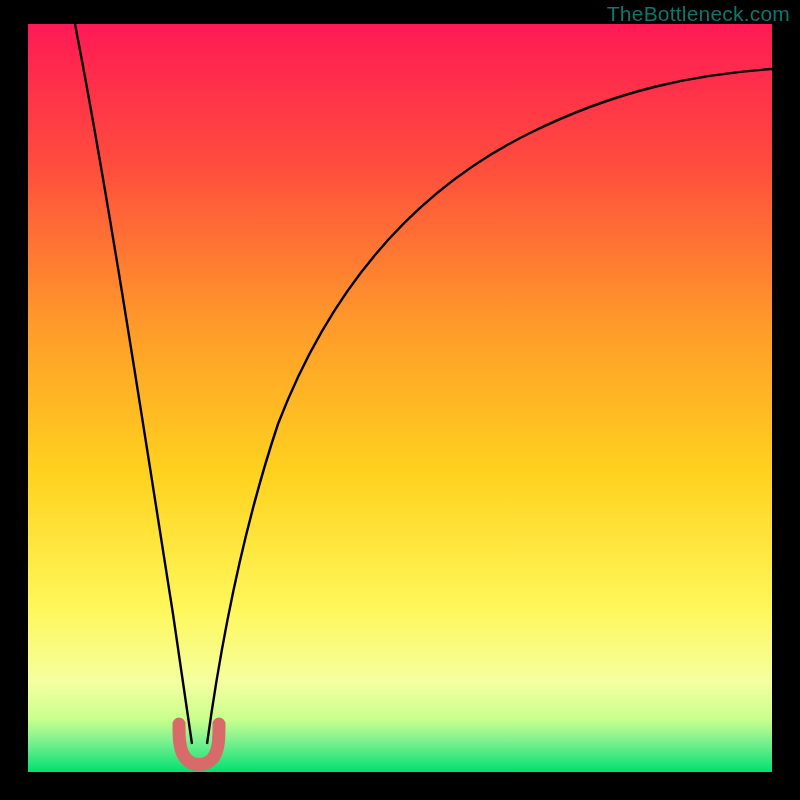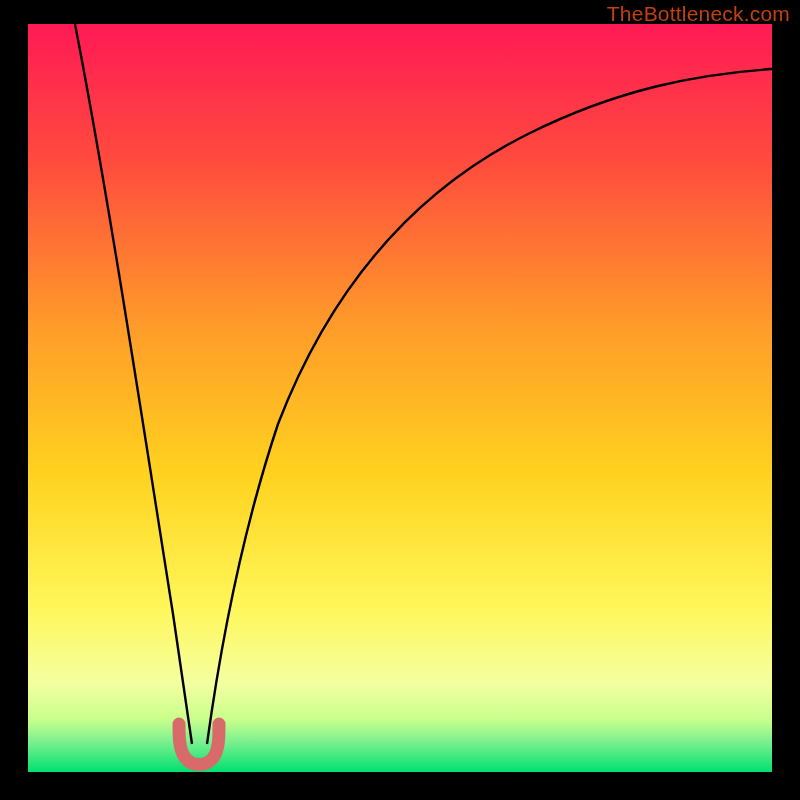--- a/index.html
+++ b/index.html
@@ -24,21 +24,21 @@
     top: 0;
     width: 744px;
     height: 748px;
   }
   .watermark {
     position: absolute;
     top: 2px;
     right: 10px;
     font-family: Arial, Helvetica, sans-serif;
     font-size: 21px;
-    color: #c2410c;
+    color: #0f766e;
     letter-spacing: 0.2px;
     font-weight: 500;
   }
 </style>
 </head>
 <body>
 
 <div class="frame">
   <svg class="plot" viewBox="0 0 744 748">
     <defs>

